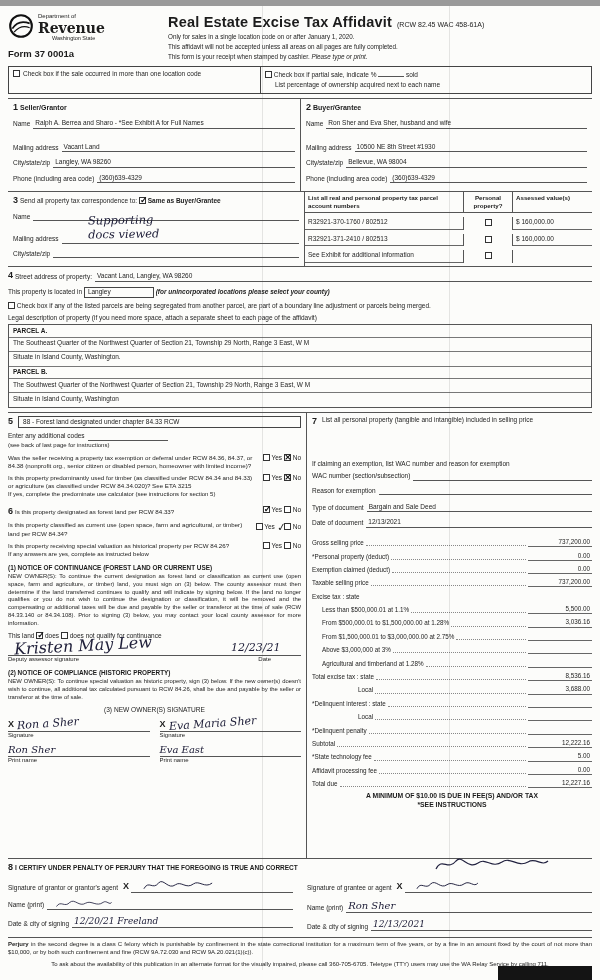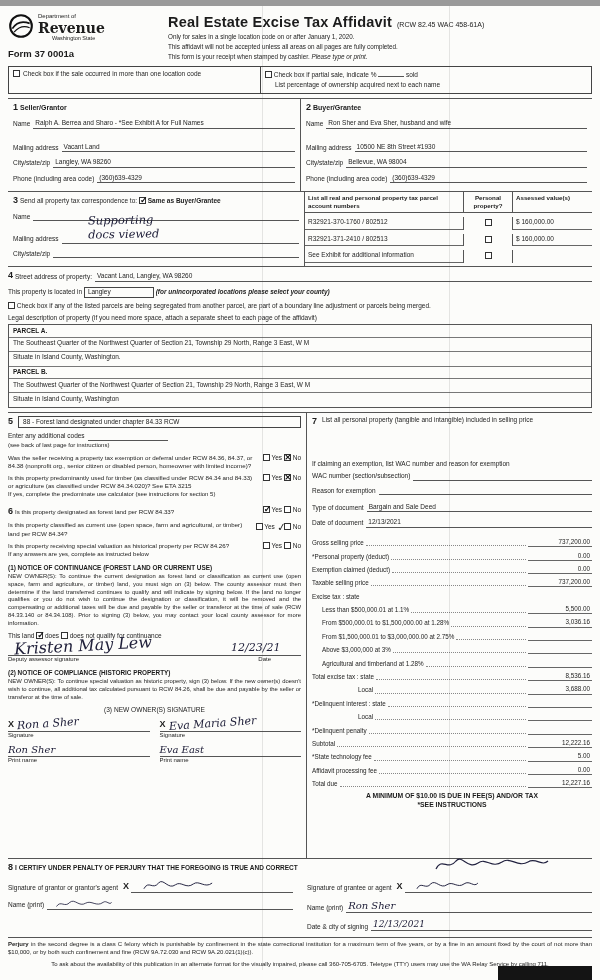--- a/index.html
+++ b/index.html
@@ -501,20 +501,24 @@
           <span class="fill"><svg class="scrawl" width="90" viewBox="0 0 90 16">
                 <path d="M3,12 C9,1 14,14 21,5 C27,-2 33,14 42,7 C49,2 55,13 64,6 C71,1 78,12 87,5" fill="none" stroke="#21213f" stroke-width="1.2"></path>
               </svg></span>
         </div>
         <div class="frow">
           <span class="lb">Name (print)</span>
           <span class="fill"><svg class="scrawl small" width="70" viewBox="0 0 70 12">
                 <path d="M2,9 C7,1 12,11 18,4 C24,-1 29,10 37,5 C44,1 50,10 58,4 C62,1 66,8 68,4" fill="none" stroke="#21213f" stroke-width="1"></path>
               </svg></span>
         </div>
+        <div class="frow">
+          <span class="lb">Date &amp; city of signing</span>
+          <span class="fill hand" style="font-size:9px">12/20/21   Freeland</span>
+        </div>
       </div>
       <div class="s8col">
         <div class="frow" style="margin-top:3px">
           <span class="lb">Signature of grantee or agent</span>
           <span class="xmark2">X</span>
           <span class="fill"><svg class="scrawl" width="80" viewBox="0 0 80 16">
                 <path d="M3,12 C8,2 14,14 20,6 C26,0 32,13 40,7 C47,2 53,12 61,6 C68,1 73,11 78,5" fill="none" stroke="#21213f" stroke-width="1.2"></path>
               </svg></span>
         </div>
         <div class="frow">

